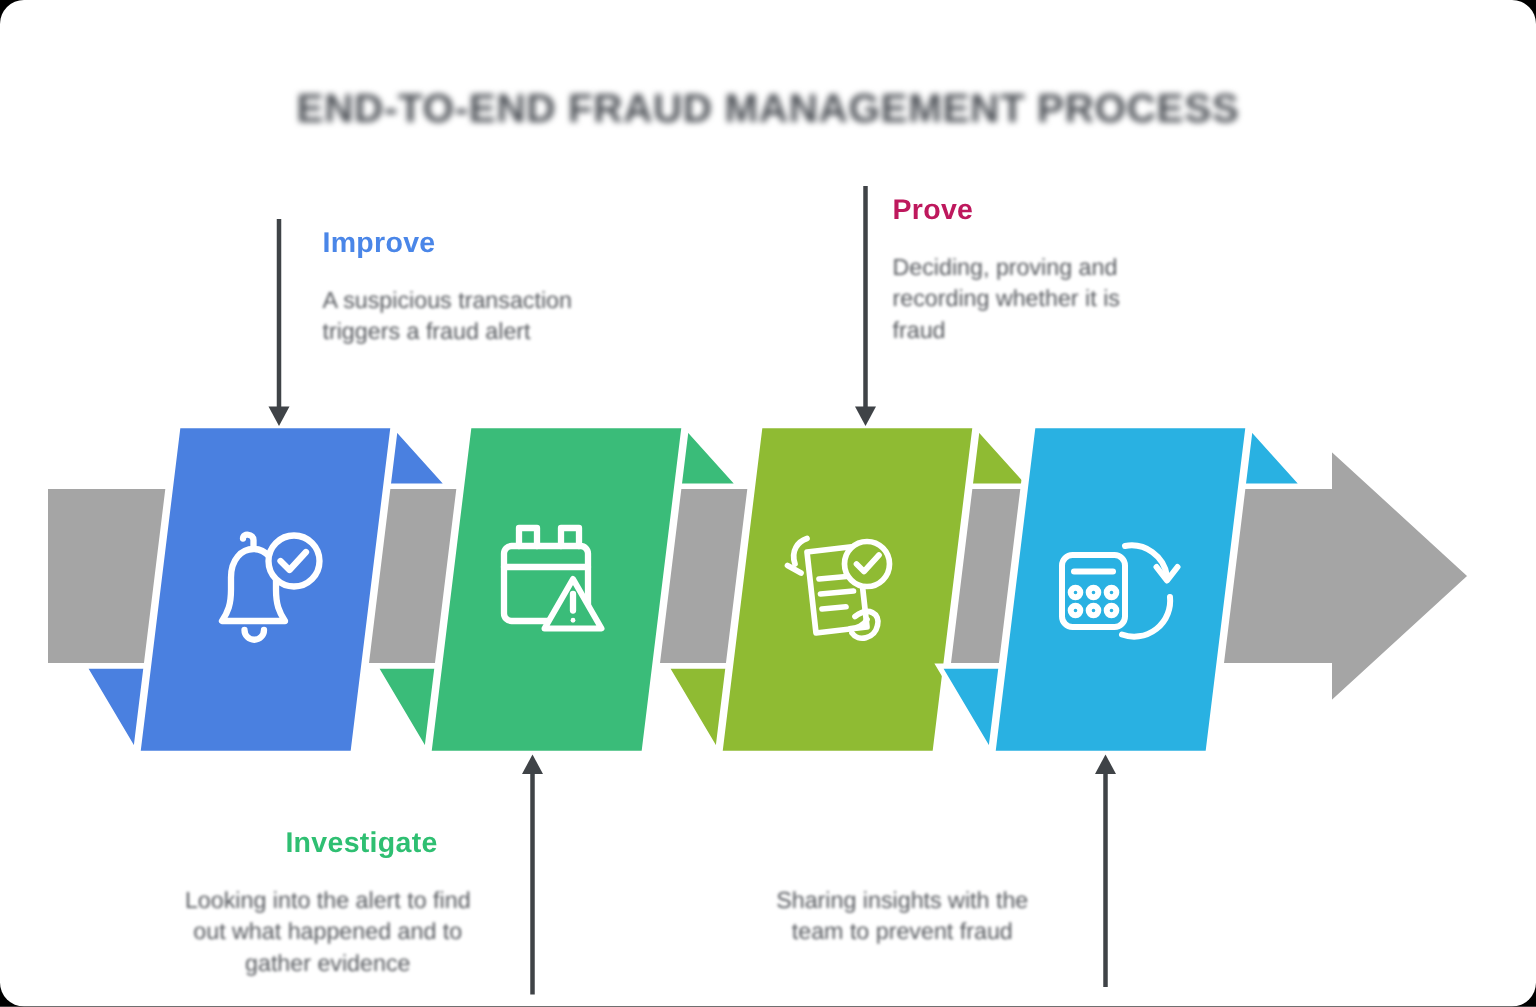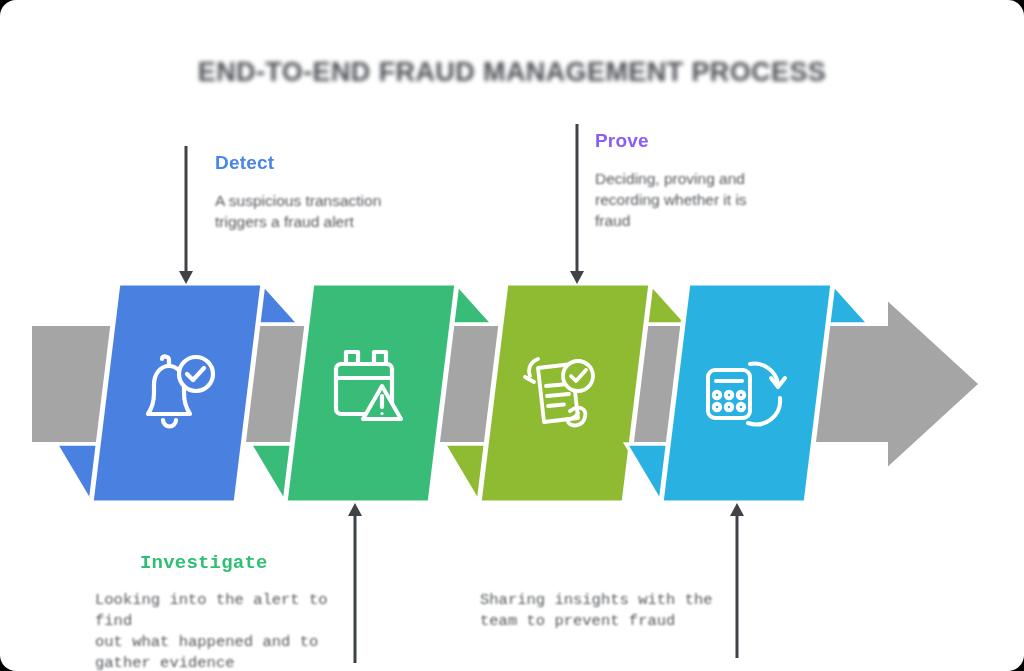--- a/index.html
+++ b/index.html
@@ -14,21 +14,21 @@
     font-size:27px;font-weight:700;letter-spacing:.4px;
     color:#4a4e54;filter:blur(2.3px);
   }
   .stage-label{
     font-size:19px;font-weight:700;letter-spacing:.2px;filter:blur(.5px);
   }
   .stage-desc{
     font-size:15.5px;line-height:21px;color:#55585d;filter:blur(1.2px);
   }
   .stage-desc span{display:block;}
-  .ta-r{text-align:left;font-family:Liberation Mono, monospace;}
+  .ta-r{text-align:center;}
   svg{display:block;}
 </style>
 </head>
 <body>
 
 <div id="canvas">
 
   <svg class="abs" style="left:0;top:0" width="1024" height="671" viewBox="0 0 1024 671">
 
     <polygon points="30,324 886,324 886,297 981,384 886,471 886,444 30,444" stroke="#ffffff" stroke-width="4" fill="#a5a5a5"></polygon>
@@ -112,27 +112,27 @@
       <line x1="355" y1="514" x2="355" y2="663" stroke-width="3" stroke="#3f4347"></line>
       <polygon points="348,516 362,516 355,503" fill="#3f4347"></polygon>
 
       <line x1="737" y1="514" x2="737" y2="658" stroke-width="3" stroke="#3f4347"></line>
       <polygon points="730,516 744,516 737,503" fill="#3f4347"></polygon>
     </g>
   </svg>
 
   <div id="title" class="abs">END-TO-END FRAUD MANAGEMENT PROCESS</div>
 
-  <div class="abs stage-label" style="left:215px;top:152px;color:#4a86e8">Detect</div>
+  <div class="abs stage-label" style="left:215px;top:152px;color:#4a86e8">Improve</div>
   <div class="abs stage-desc" style="left:215px;top:190px;width:200px">
     <span>A suspicious transaction</span>
     <span>triggers a fraud alert</span>
   </div>
 
-  <div class="abs stage-label" style="left:595px;top:130px;color:#8b5cf6">Prove</div>
+  <div class="abs stage-label" style="left:595px;top:130px;color:#be185d">Prove</div>
   <div class="abs stage-desc" style="left:595px;top:168px;width:210px">
     <span>Deciding, proving and</span>
     <span>recording whether it is</span>
     <span>fraud</span>
   </div>
 
   <div class="abs stage-label ta-r" style="left:140px;top:552px;width:202px;color:#2fbf72">Investigate</div>
   <div class="abs stage-desc ta-r" style="left:95px;top:590px;width:247px">
     <span>Looking into the alert to find</span>
     <span>out what happened and to</span>

